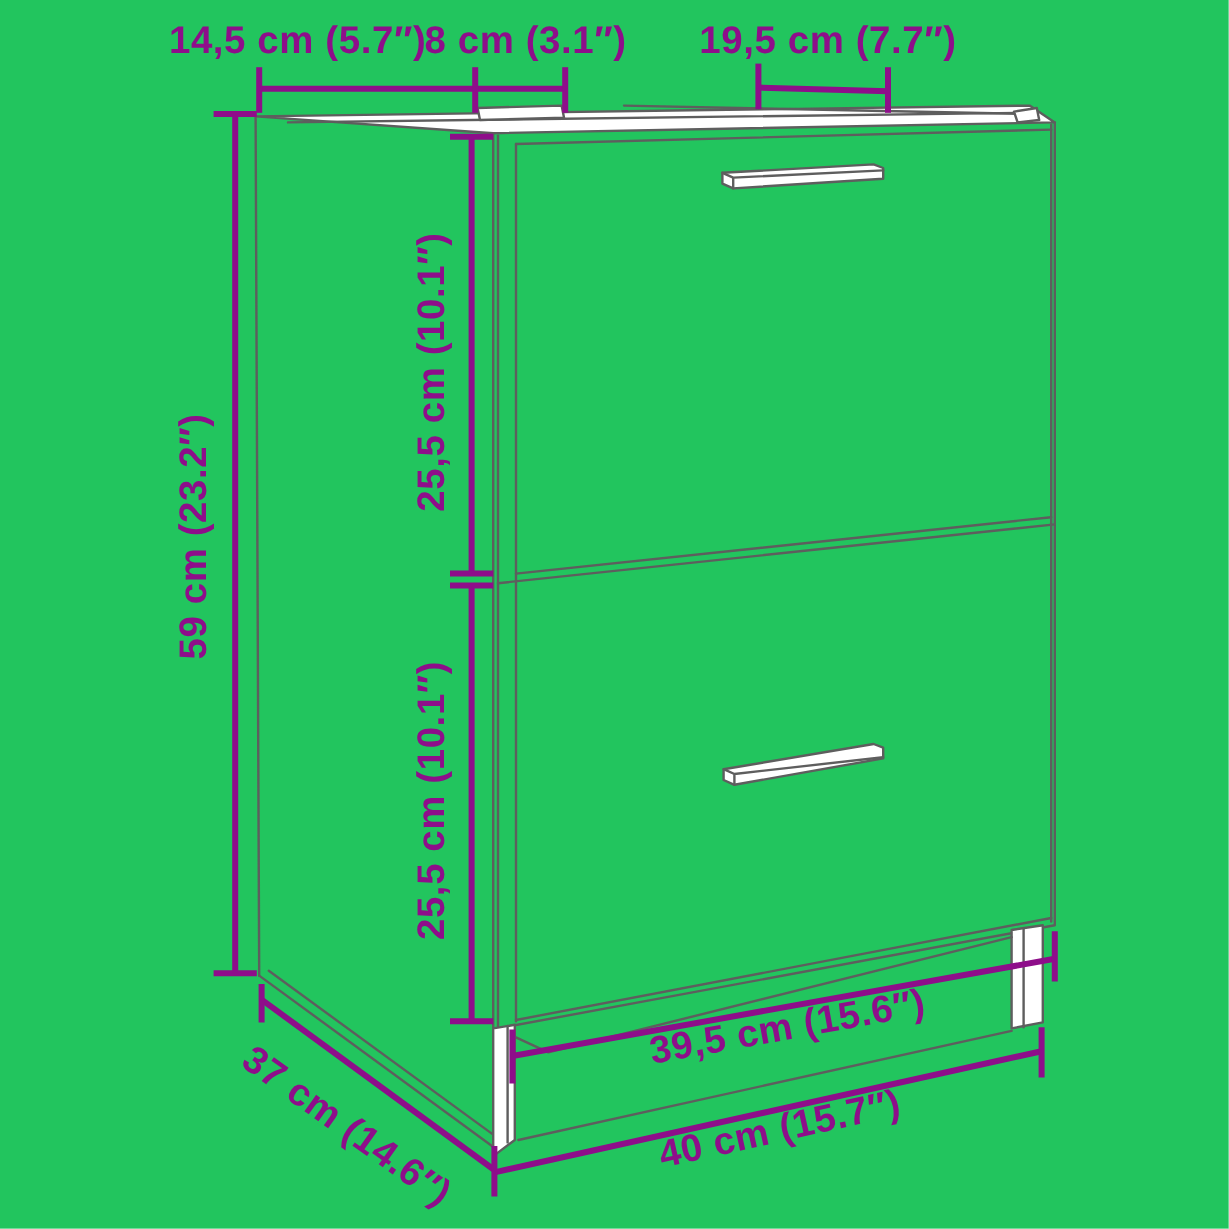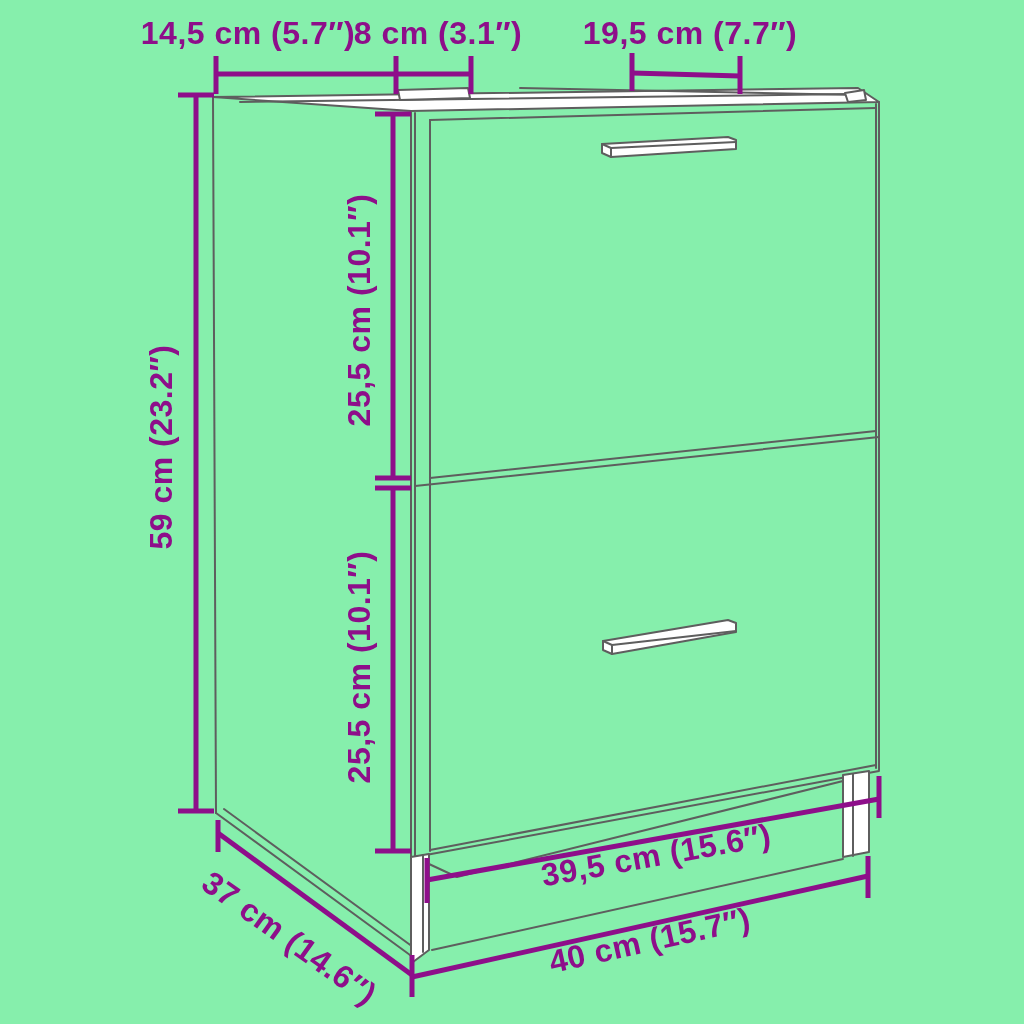--- a/index.html
+++ b/index.html
@@ -1,16 +1,16 @@
 <!DOCTYPE html>
 <html><head>
 <meta charset="utf-8">
 <style>
   html,body{margin:0;padding:0;background:#ffffff;}
-  .stage{width:1024px;height:1024px;position:relative;background:#86efac;overflow:hidden;}
+  .stage{width:1024px;height:1024px;position:relative;background:#22c55e;overflow:hidden;}
   svg{display:block;}
   text{font-family:"Liberation Sans", sans-serif;font-weight:700;font-size:32px;}
   .dimtext{letter-spacing:0.5px;}
 </style>
 </head>
 <body>
 
 <div class="stage">
 <svg width="1024" height="1024" viewBox="0 0 1024 1024">
 

